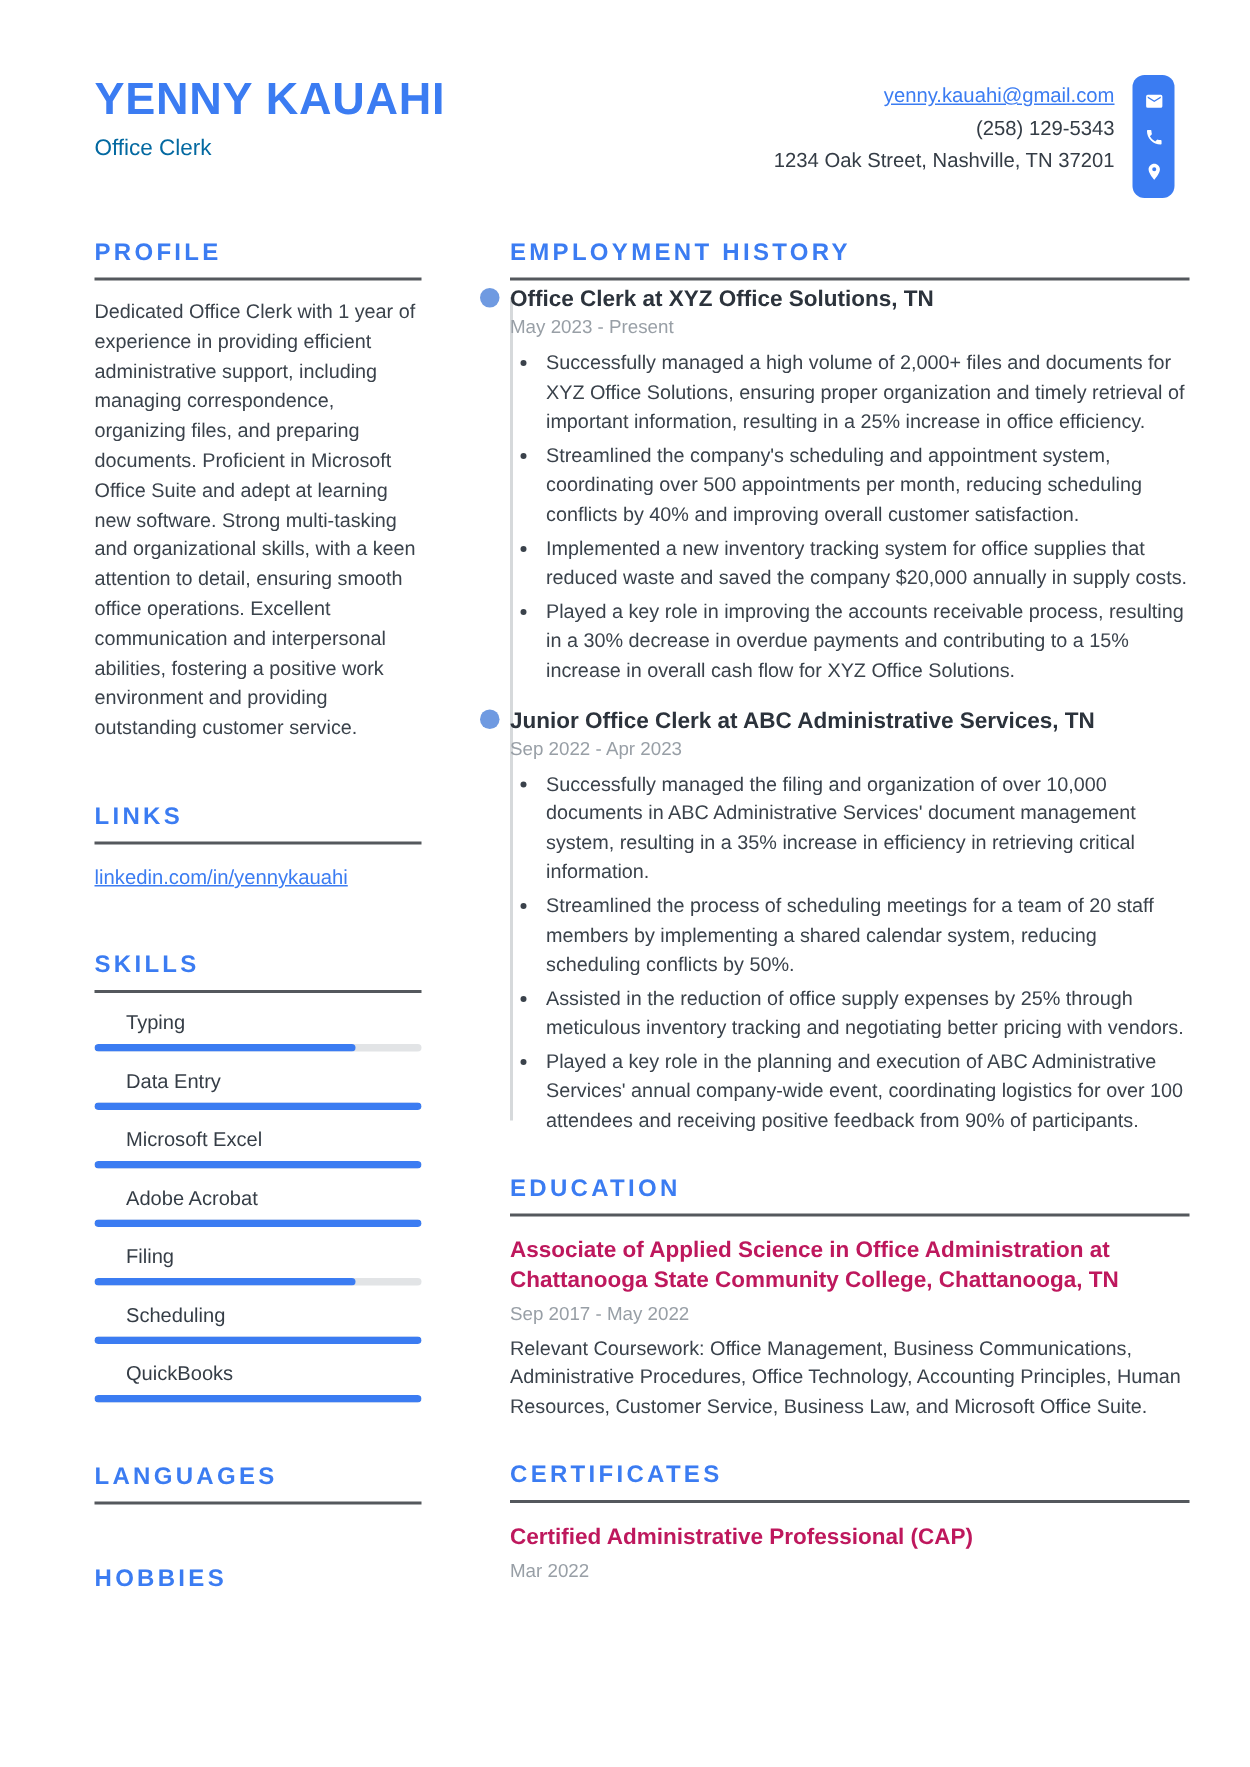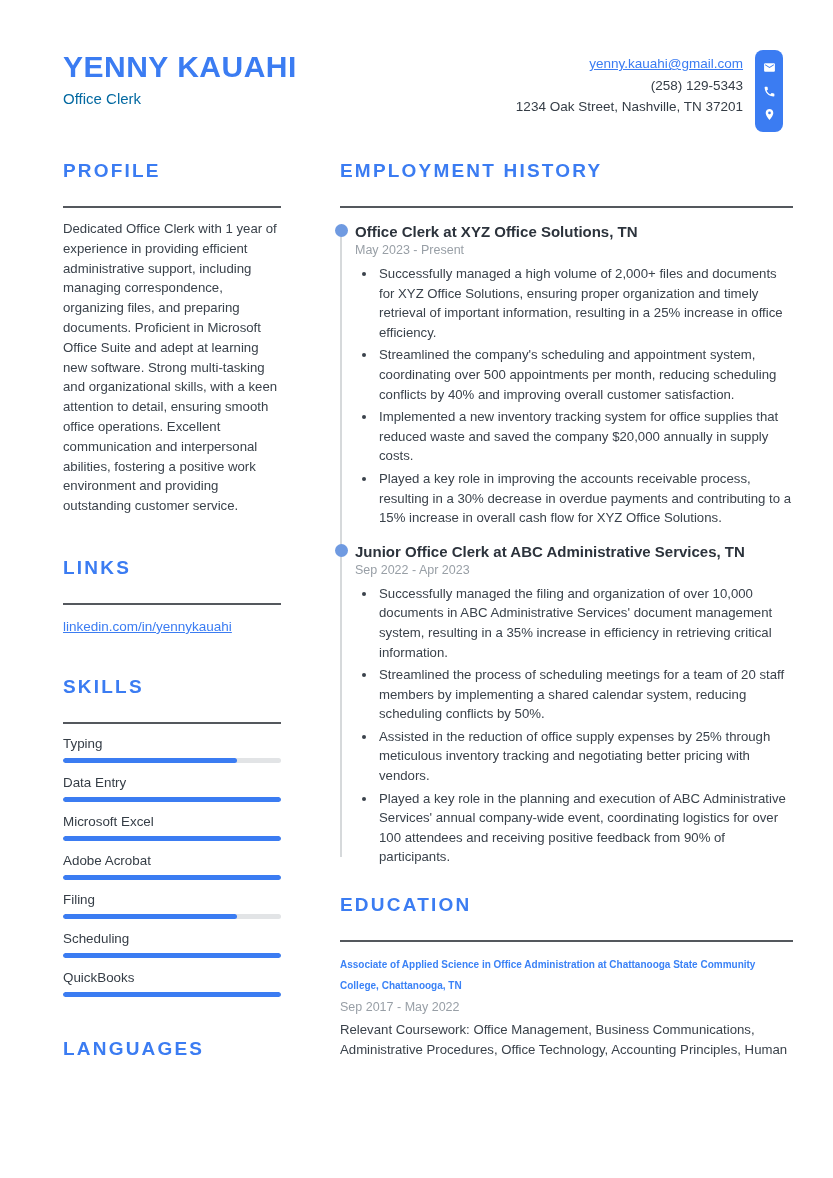--- a/index.html
+++ b/index.html
@@ -17,44 +17,44 @@
   .pill {
     position:absolute; top:0; right:0; width:28px; height:82px;
     background:var(--accent,#3b7cf2); border-radius:8px;
     display:flex; flex-direction:column; align-items:center; justify-content:space-evenly;
   }
   .pill svg { width:13px; height:13px; fill:#ffffff; display:block; }
   
   .col-left  { position:absolute; left:63px;  top:160px; width:218px; }
   .col-right { position:absolute; left:340px; top:160px; width:453px; }
   .shead {
-    margin:0; font-size:19px; font-weight:700; letter-spacing:2.2px;
-    color:var(--accent,#3b7cf2); padding-bottom:24px;
+    margin:0; font-size:16px; font-weight:700; letter-spacing:2.2px;
+    color:var(--accent,#3b7cf2); padding-bottom:7px;
     border-bottom:2px solid var(--rule,#54585d);
   }
   .col-left section { margin-bottom:41px; }
   .ptext { margin:11px 0 17px; font-size:13.2px; line-height:19.8px; }
   .link { display:inline-block; margin-top:14px; font-size:13.5px; color:var(--accent,#3b7cf2); text-decoration:underline; cursor:pointer; }
   
   .meter { margin-top:12px; }
-  .mlabel { font-size:13.4px; margin-bottom:7px; color:#353d46; }
+  .mlabel { font-size:13.4px; margin-bottom:7px; color:#353d46;margin-left:21px; }
   .bar { height:5px; border-radius:3px; background:var(--track,#e2e4e6); overflow:hidden; }
   .bar-fill { height:5px; border-radius:3px; background:var(--accent,#3b7cf2); }
   
   .col-right section + section { margin-top:27px; }
-  .timeline { position:relative; margin-top:15px; padding-left:15px; }
+  .timeline { position:relative; margin-top:4px; }
   .timeline::before { content:""; position:absolute; left:0; top:7px; bottom:10px; width:2px; background:var(--line,#d6d9db); }
   .job { position:relative; margin-bottom:15px; }
   .job:last-child { margin-bottom:0; }
   .dot { position:absolute; left:-20px; top:1px; width:13px; height:13px; border-radius:50%; background:var(--dot,#6f9ae1); }
   .jtitle { margin:0; font-size:15px; font-weight:700; color:#2c333c; }
   .jdate { margin-top:3px; font-size:12.5px; color:var(--muted,#989fa6); }
   .bullets { margin:7px 0 0; padding-left:22px; font-size:13.2px; line-height:19.6px; }
   .bullets li { margin-bottom:3px; padding-left:2px; }
-  .etitle { margin:13px 0 0; font-size:10px; font-weight:700; line-height:20.5px; color:#3b82f6; }
+  .etitle { margin:13px 0 0; font-size:15px; font-weight:700; line-height:20.5px; color:#be185d; }
   .edate { margin-top:4px; font-size:12.5px; color:var(--muted,#989fa6); }
   .edesc { margin:6px 0 0; font-size:13.2px; line-height:19.8px; }
 </style>
 </head>
 <body>
 
 <div class="page">
 
   <header class="header">
     <div>

